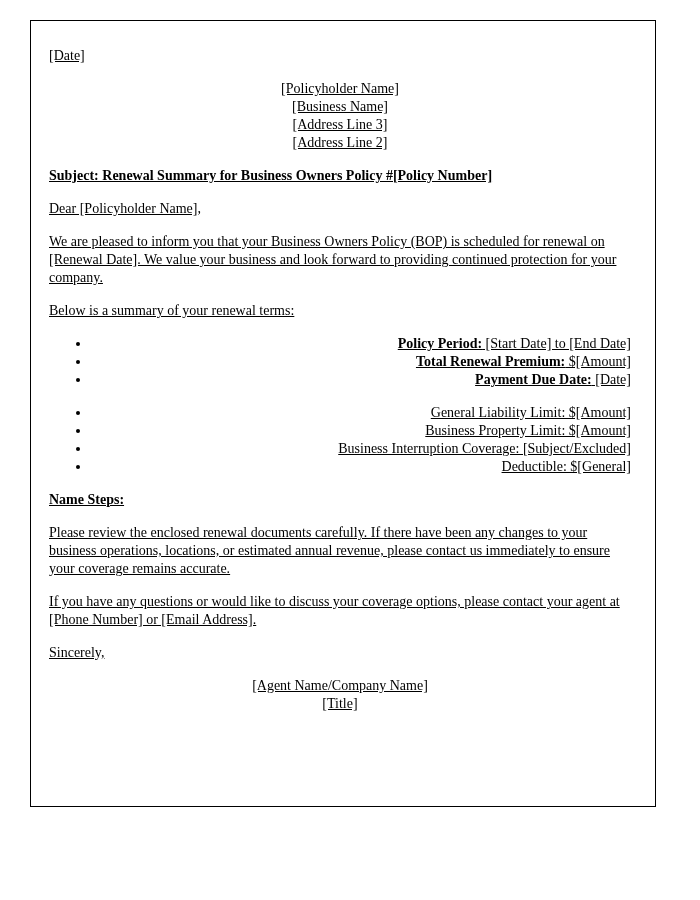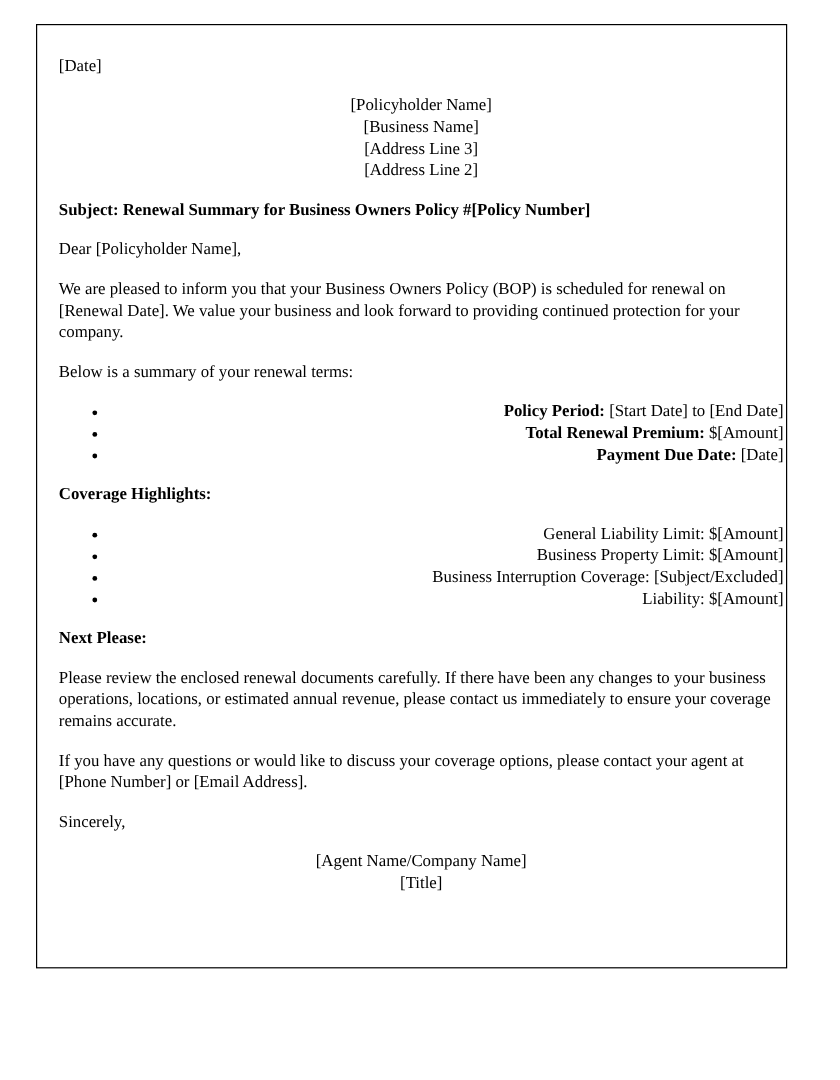--- a/index.html
+++ b/index.html
@@ -15,23 +15,24 @@
     color: #000000;
   }
   .sheet {
     position: absolute;
     left: 30px;
     top: 20px;
     width: 626px;
     height: 787px;
     border: 1px solid #000000;
     box-sizing: border-box;
-    padding: 26px 2px 0 18px;
+    padding: 26px 24px 0 18px;
     overflow: hidden;
     background: #ffffff;
+    text-decoration: underline;
   }
   .letter {
     font-size: 14px;
     line-height: 18px;
   }
   .block {
     margin: 0 0 15px 0;
   }
   .line {
     margin: 0;
@@ -79,30 +80,29 @@
         <span class="b">Policy Period:</span><span> [Start Date] to [End Date]</span>
       </li>
       <li>
         <span class="b">Total Renewal Premium:</span><span> $[Amount]</span>
       </li>
       <li>
         <span class="b">Payment Due Date:</span><span> [Date]</span>
       </li>
     </ul>
 
-    <div class="block b">Coverage Highlights:</div>
 
     <ul class="bullets">
       <li>General Liability Limit: $[Amount]</li>
       <li>Business Property Limit: $[Amount]</li>
       <li>Business Interruption Coverage: [Subject/Excluded]</li>
-      <li>Liability: $[Amount]</li>
+      <li>Deductible: $[General]</li>
     </ul>
 
-    <div class="block b">Next Please:</div>
+    <div class="block b">Name Steps:</div>
 
     <div class="block">Please review the enclosed renewal documents carefully. If there have been any changes to your business operations, locations, or estimated annual revenue, please contact us immediately to ensure your coverage remains accurate.</div>
 
 
     <div class="block">If you have any questions or would like to discuss your coverage options, please contact your agent at [Phone Number] or [Email Address].</div>
 
     <div class="block">Sincerely,</div>
 
     <div class="block">
       <div class="line">[Agent Name/Company Name]</div>

